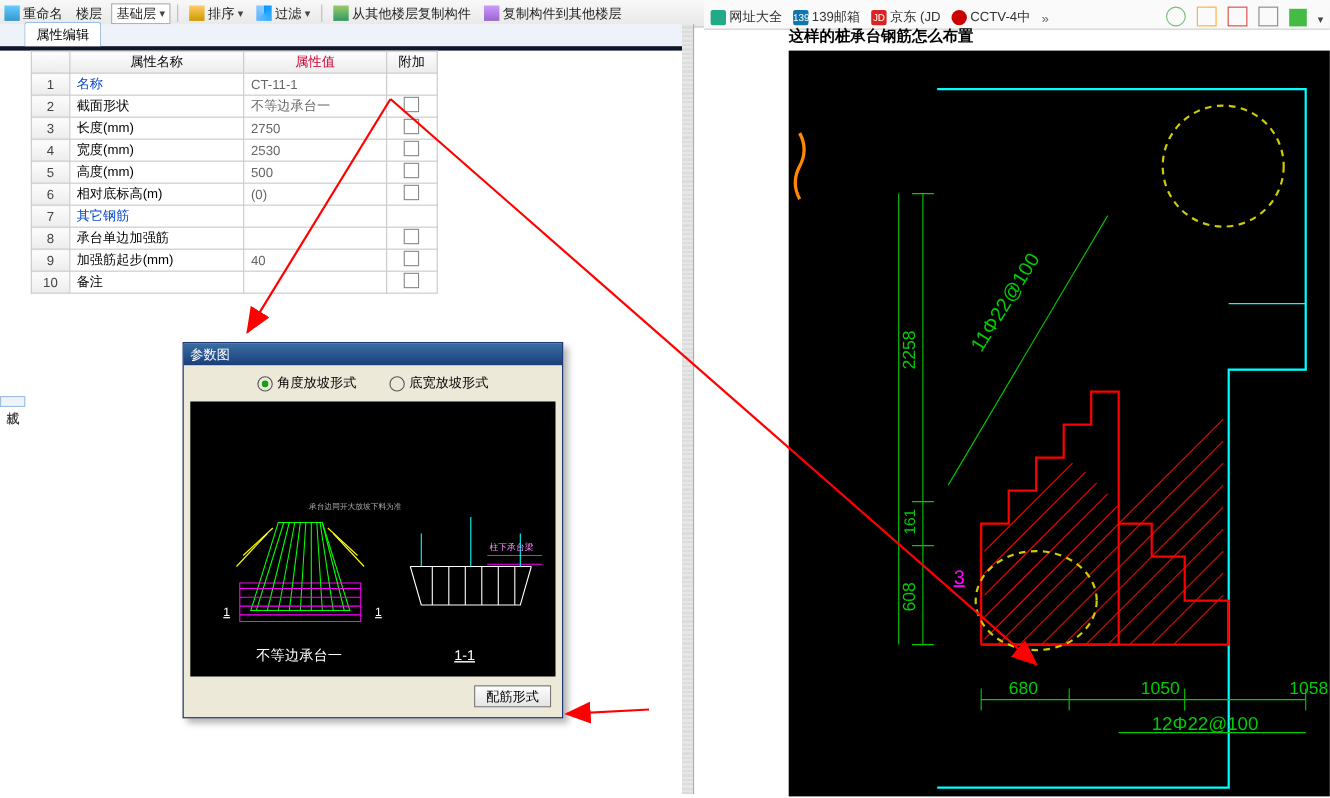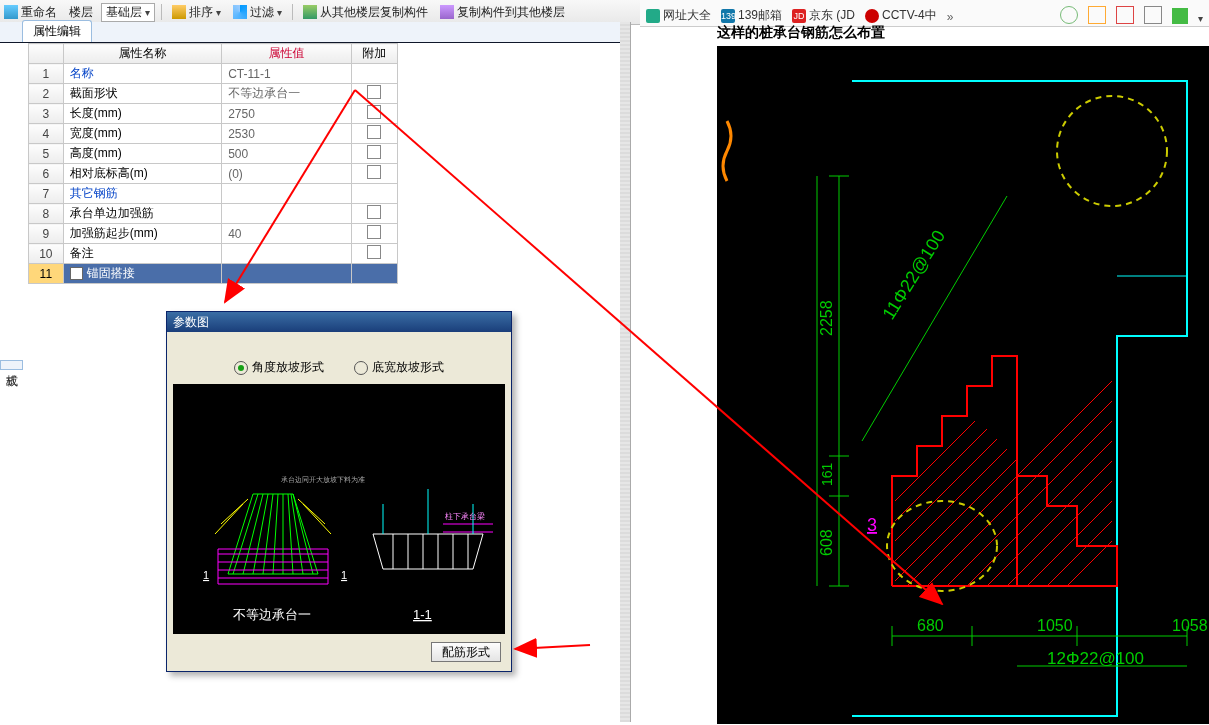--- a/index.html
+++ b/index.html
@@ -2,39 +2,39 @@
 <html><head>
 <meta charset="utf-8">
 <style>
   body{margin:0;font-family:"Microsoft YaHei",SimSun,Arial,sans-serif;font-size:12px;background:#fff;color:#000;overflow:hidden;width:1209px;height:725px;position:relative;}
   .toolbar{height:20px;background:linear-gradient(#f8f8f8,#e8e8e8);border-bottom:1px solid #bbb;padding:2px 0;display:flex;align-items:center;gap:4px;white-space:nowrap;}
   .tbtn{display:inline-flex;align-items:center;gap:3px;padding:1px 4px;color:#222;cursor:default;}
   .tbtn .ic{width:14px;height:14px;display:inline-block;}
   .sep{width:1px;height:16px;background:#bbb;margin:0 2px;}
   .drop{font-size:10px;color:#444;}
   .left-panel{position:absolute;left:0;top:22px;width:630px;height:700px;border-right:1px solid #aaa;}
-  .tabbar{height:20px;display:flex;align-items:flex-end;padding-left:22px;border-bottom:1px solid #0f172a;background:#eef3fa;}
+  .tabbar{height:20px;display:flex;align-items:flex-end;padding-left:22px;border-bottom:4px solid #0f172a;background:#eef3fa;}
   .tab{padding:2px 10px;border:1px solid #9bbde0;border-bottom:none;background:#fff;border-radius:3px 3px 0 0;font-size:12px;}
   .prop-table{border-collapse:collapse;width:370px;margin:0 0 0 28px;}
   .prop-table th,.prop-table td{border:1px solid #c8c8c8;padding:1px 6px;height:17px;font-size:12px;text-align:left;}
   .prop-table th{background:linear-gradient(#fdfdfd,#ececec);text-align:center;font-weight:normal;}
   .rownum{width:22px;text-align:center !important;background:linear-gradient(#fdfdfd,#ececec);color:#444;}
   .namecol{width:150px;}
   .valcol{width:120px;color:#666;}
   .addcol{width:34px;text-align:center !important;}
   .blue{color:#0645c8;}
   .chk{display:inline-block;width:12px;height:12px;border:1px solid #888;background:#fff;}
   tr.sel td{background:#4a6ea9;color:#fff;}
   tr.sel .rownum{background:#ffd77a;color:#000;}
   .plusbox{display:inline-block;width:11px;height:11px;border:1px solid #666;background:#fff;text-align:center;line-height:9px;font-size:10px;margin-right:4px;vertical-align:middle;}
   
   .dlg{position:absolute;left:166px;top:311px;width:344px;border:1px solid #0a246a;background:#ece9d8;box-shadow:4px 4px 6px rgba(0,0,0,.3);}
   .dlg-title{background:linear-gradient(#3a6ea5,#1a3e7a);color:#fff;padding:2px 6px;font-size:12px;font-weight:normal;height:16px;}
   .dlg-opts{padding:8px 10px;display:flex;gap:30px;justify-content:center;}
-  .opt{display:flex;align-items:center;gap:4px;cursor:default;margin-top:19px;}
+  .opt{display:flex;align-items:center;gap:4px;cursor:default;}
   .radio{width:12px;height:12px;border-radius:50%;border:1px solid #555;display:inline-flex;align-items:center;justify-content:center;}
   .radio.on::after{content:"";width:6px;height:6px;border-radius:50%;background:#15a015;}
   .dlg-canvas{background:#000;margin:0 6px;height:250px;position:relative;overflow:hidden;}
   .dlg-btnrow{padding:10px;text-align:right;}
   .btn{border:1px solid #777;background:linear-gradient(#fdfdfd,#e4e4e4);padding:2px 10px;font-size:12px;cursor:default;}
   
   .right-top{position:absolute;left:640px;top:0;right:0;height:22px;display:flex;align-items:flex-end;gap:10px;padding:2px 6px;border-bottom:1px solid #ccc;background:#fafafa;white-space:nowrap;overflow:hidden;}
   .fav{display:inline-flex;align-items:center;gap:3px;color:#333;}
   .fav .sq{width:14px;height:14px;display:inline-block;border-radius:2px;}
   .right-title{position:absolute;left:717px;top:24px;font-weight:bold;font-size:14px;color:#000;}
@@ -147,26 +147,20 @@
           <td class="rownum">9</td>
           <td class="namecol"><span>加强筋起步(mm)</span></td>
           <td class="valcol">40</td>
           <td class="addcol"><span class="chk"></span></td>
         </tr>
         <tr>
           <td class="rownum">10</td>
           <td class="namecol"><span>备注</span></td>
           <td class="valcol"></td>
           <td class="addcol"><span class="chk"></span></td>
-        </tr>
-        <tr class="sel">
-          <td class="rownum">11</td>
-          <td class="namecol"><span class="plusbox">+</span><span>锚固搭接</span></td>
-          <td class="valcol"></td>
-          <td class="addcol"></td>
         </tr>
       </tbody>
   </table>
 </div>
 <div class="leftgrip">板式</div>
 <div class="sidegrip"></div>
 
 <div class="dlg">
   <div class="dlg-title">参数图</div>
   <div class="dlg-opts">

